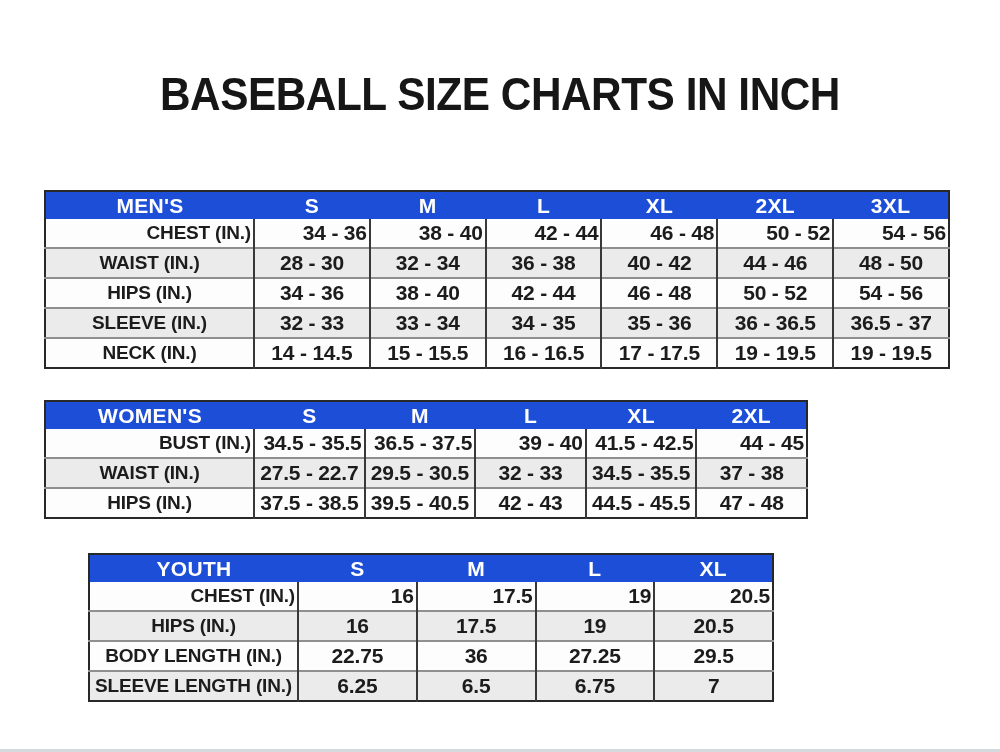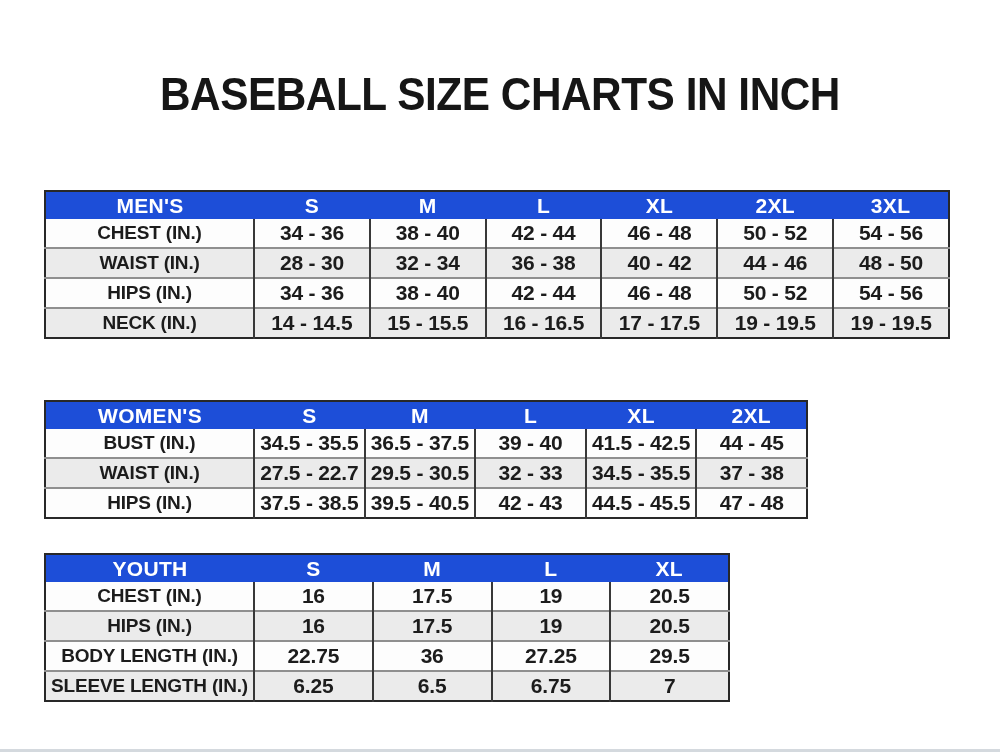--- a/index.html
+++ b/index.html
@@ -37,21 +37,21 @@
   table.size-table {
     position: absolute;
     left: 44px;
     border-collapse: collapse;
     table-layout: fixed;
     border: 2px solid #282828;
     background: #fdfdfd;
   }
   table[data-table="0"] { top: 190px; width: 906px; }
   table[data-table="1"] { top: 400px; width: 764px; }
-  table[data-table="2"] { top: 553px; width: 686px; }
+  table[data-table="2"] { top: 553px; width: 686px; margin-left: 44px; }
 
   col.label-col { width: 209px; }
 
   th {
     background: #1d4ed8;
     color: #ffffff;
     font-size: 21px;
     font-weight: bold;
     height: 27px;
     padding: 0 2px;
@@ -70,21 +70,21 @@
     color: #1c1c1c;
     letter-spacing: -0.2px;
     border-right: 2px solid #383838;
     border-top: 2px solid #8f8f8f;
     background: #fdfdfd;
     white-space: nowrap;
     overflow: hidden;
   }
   td:first-child { font-size: 19px; }
   td:last-child { border-right: 0; }
-  tbody tr:first-child td { border-top: 0; }
+  tbody tr:first-child td { border-top: 0; text-align: right; }
   tbody tr:nth-child(even) td { background: #ebebeb; }
 
   .bottom-edge {
     position: absolute;
     left: 0;
     bottom: 0;
     width: 1000px;
     height: 3px;
     background: #d4d9de;
   }
@@ -138,20 +138,29 @@
         <tr>
           <td>HIPS (IN.)</td>
           <td>34 - 36</td>
           <td>38 - 40</td>
           <td>42 - 44</td>
           <td>46 - 48</td>
           <td>50 - 52</td>
           <td>54 - 56</td>
         </tr>
         <tr>
+          <td>SLEEVE (IN.)</td>
+          <td>32 - 33</td>
+          <td>33 - 34</td>
+          <td>34 - 35</td>
+          <td>35 - 36</td>
+          <td>36 - 36.5</td>
+          <td>36.5 - 37</td>
+        </tr>
+        <tr>
           <td>NECK (IN.)</td>
           <td>14 - 14.5</td>
           <td>15 - 15.5</td>
           <td>16 - 16.5</td>
           <td>17 - 17.5</td>
           <td>19 - 19.5</td>
           <td>19 - 19.5</td>
         </tr>
       </tbody>
     </table>

